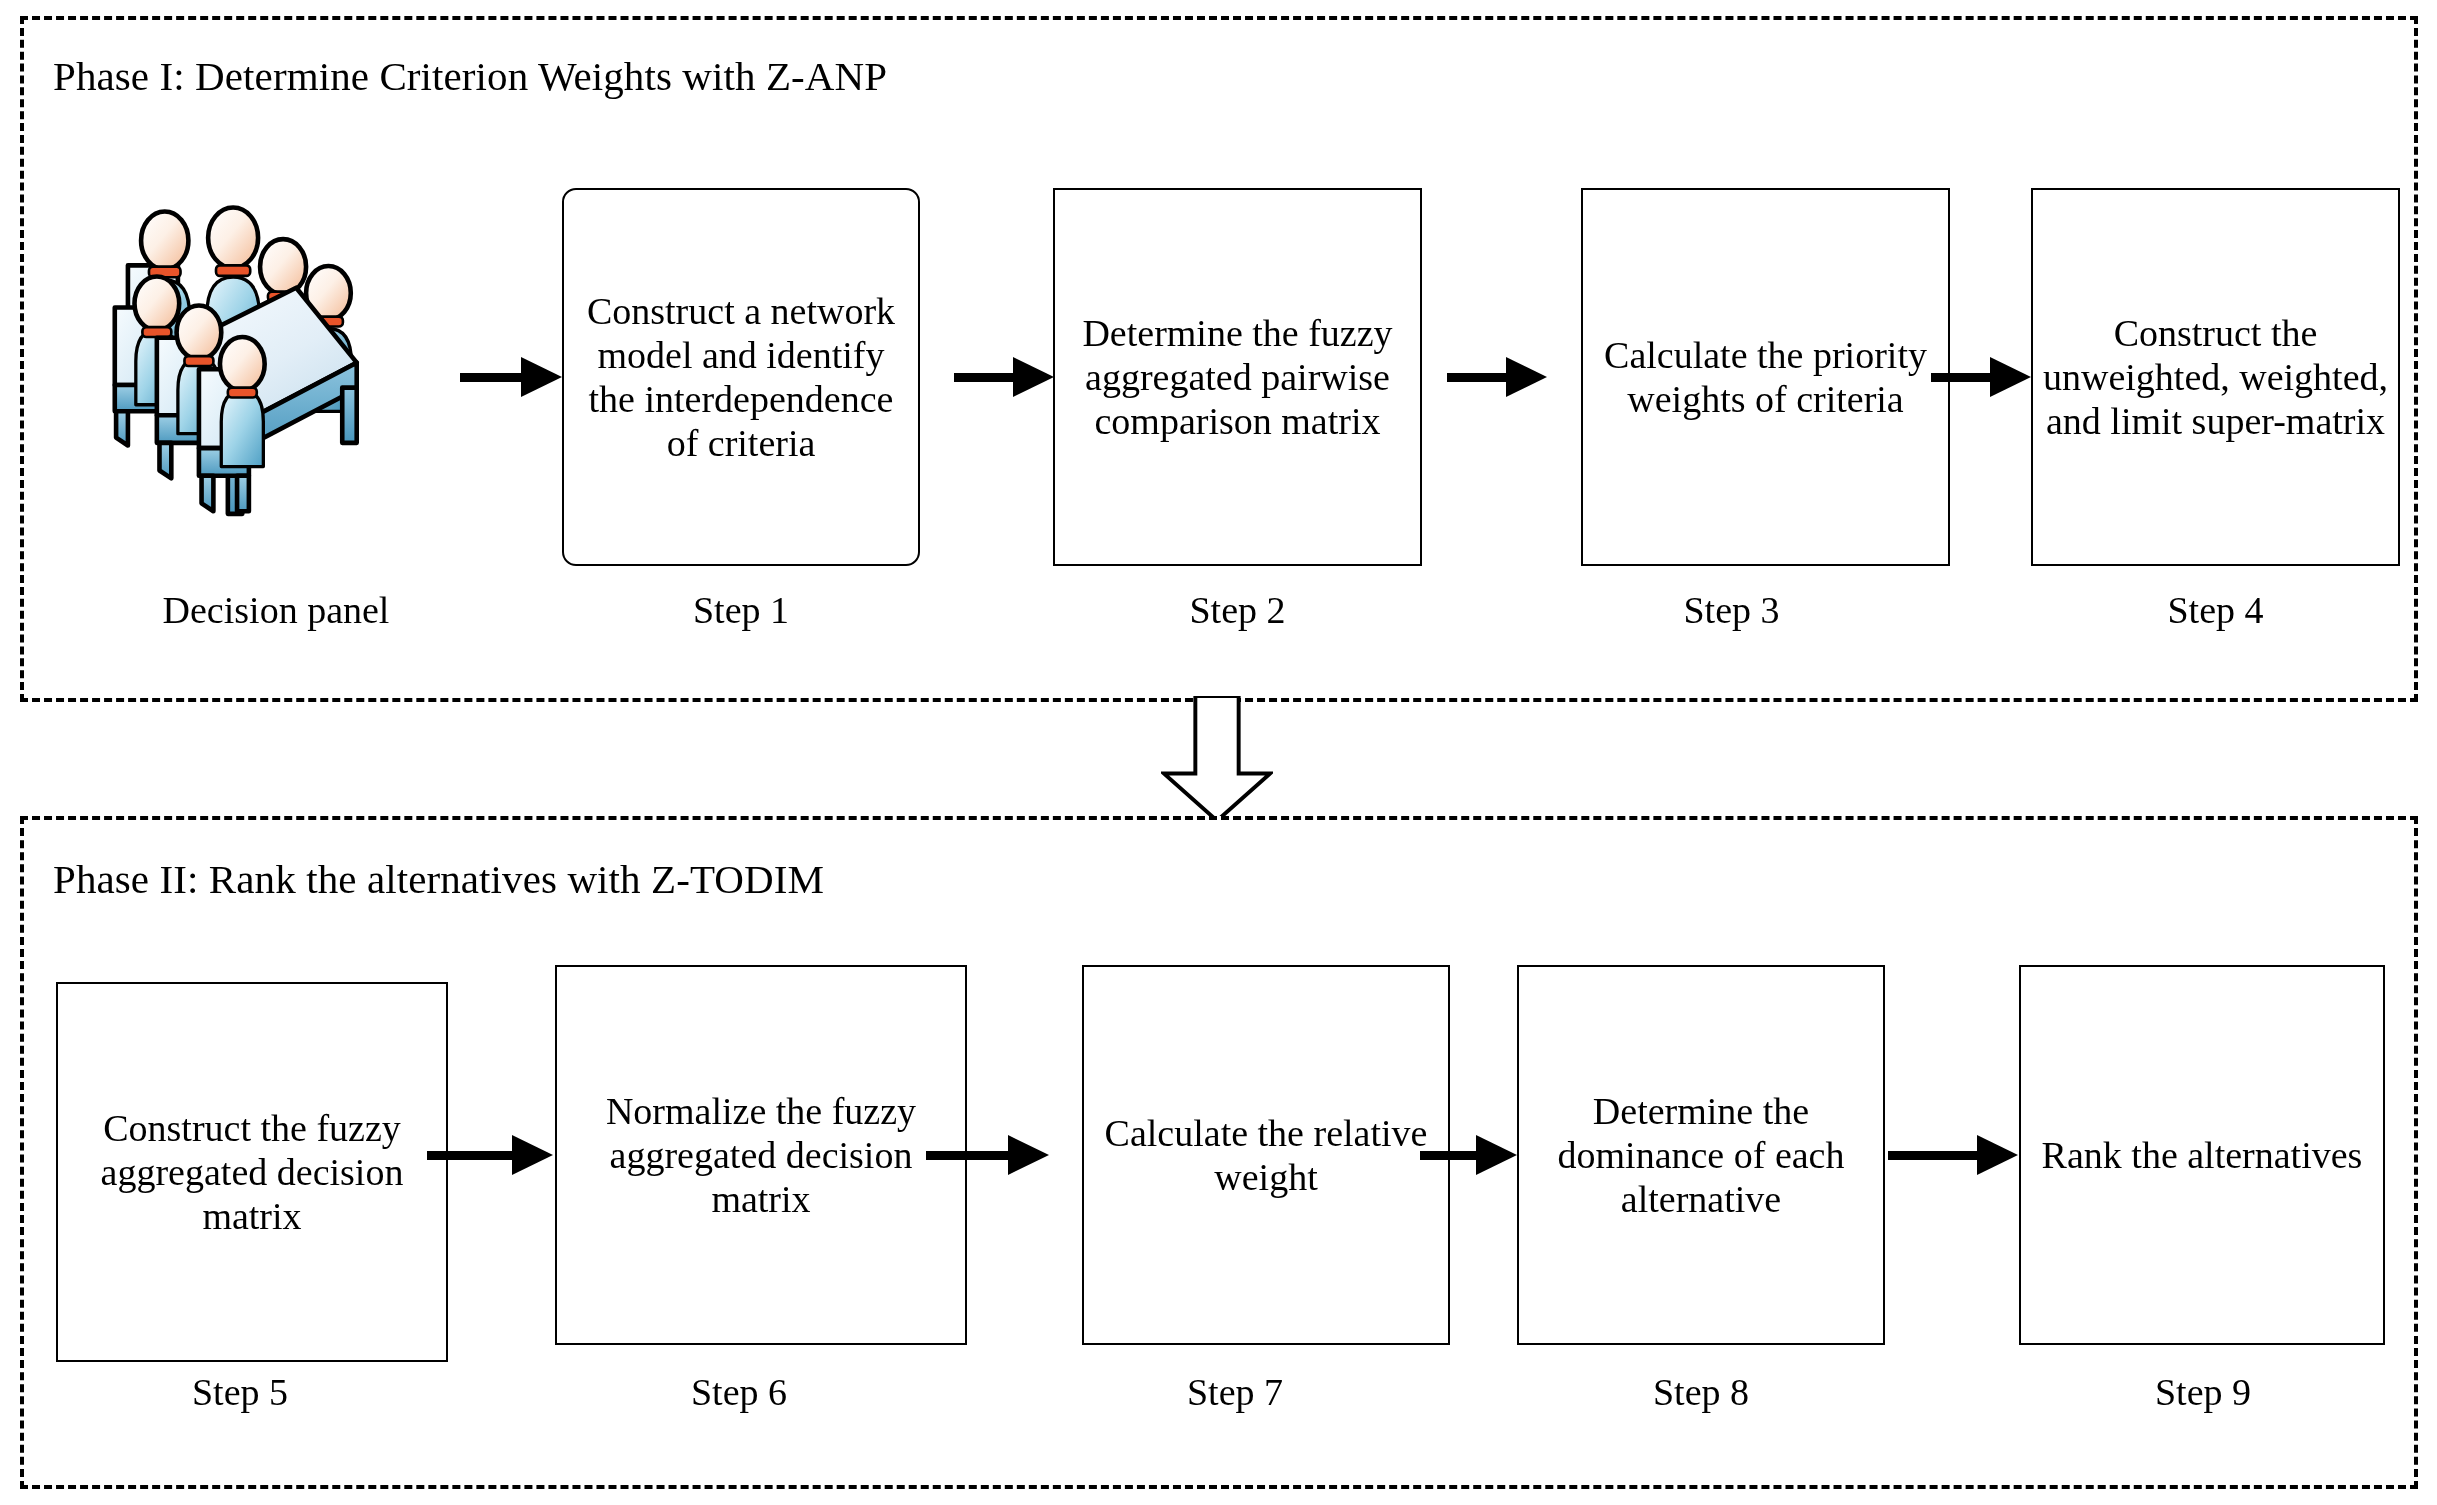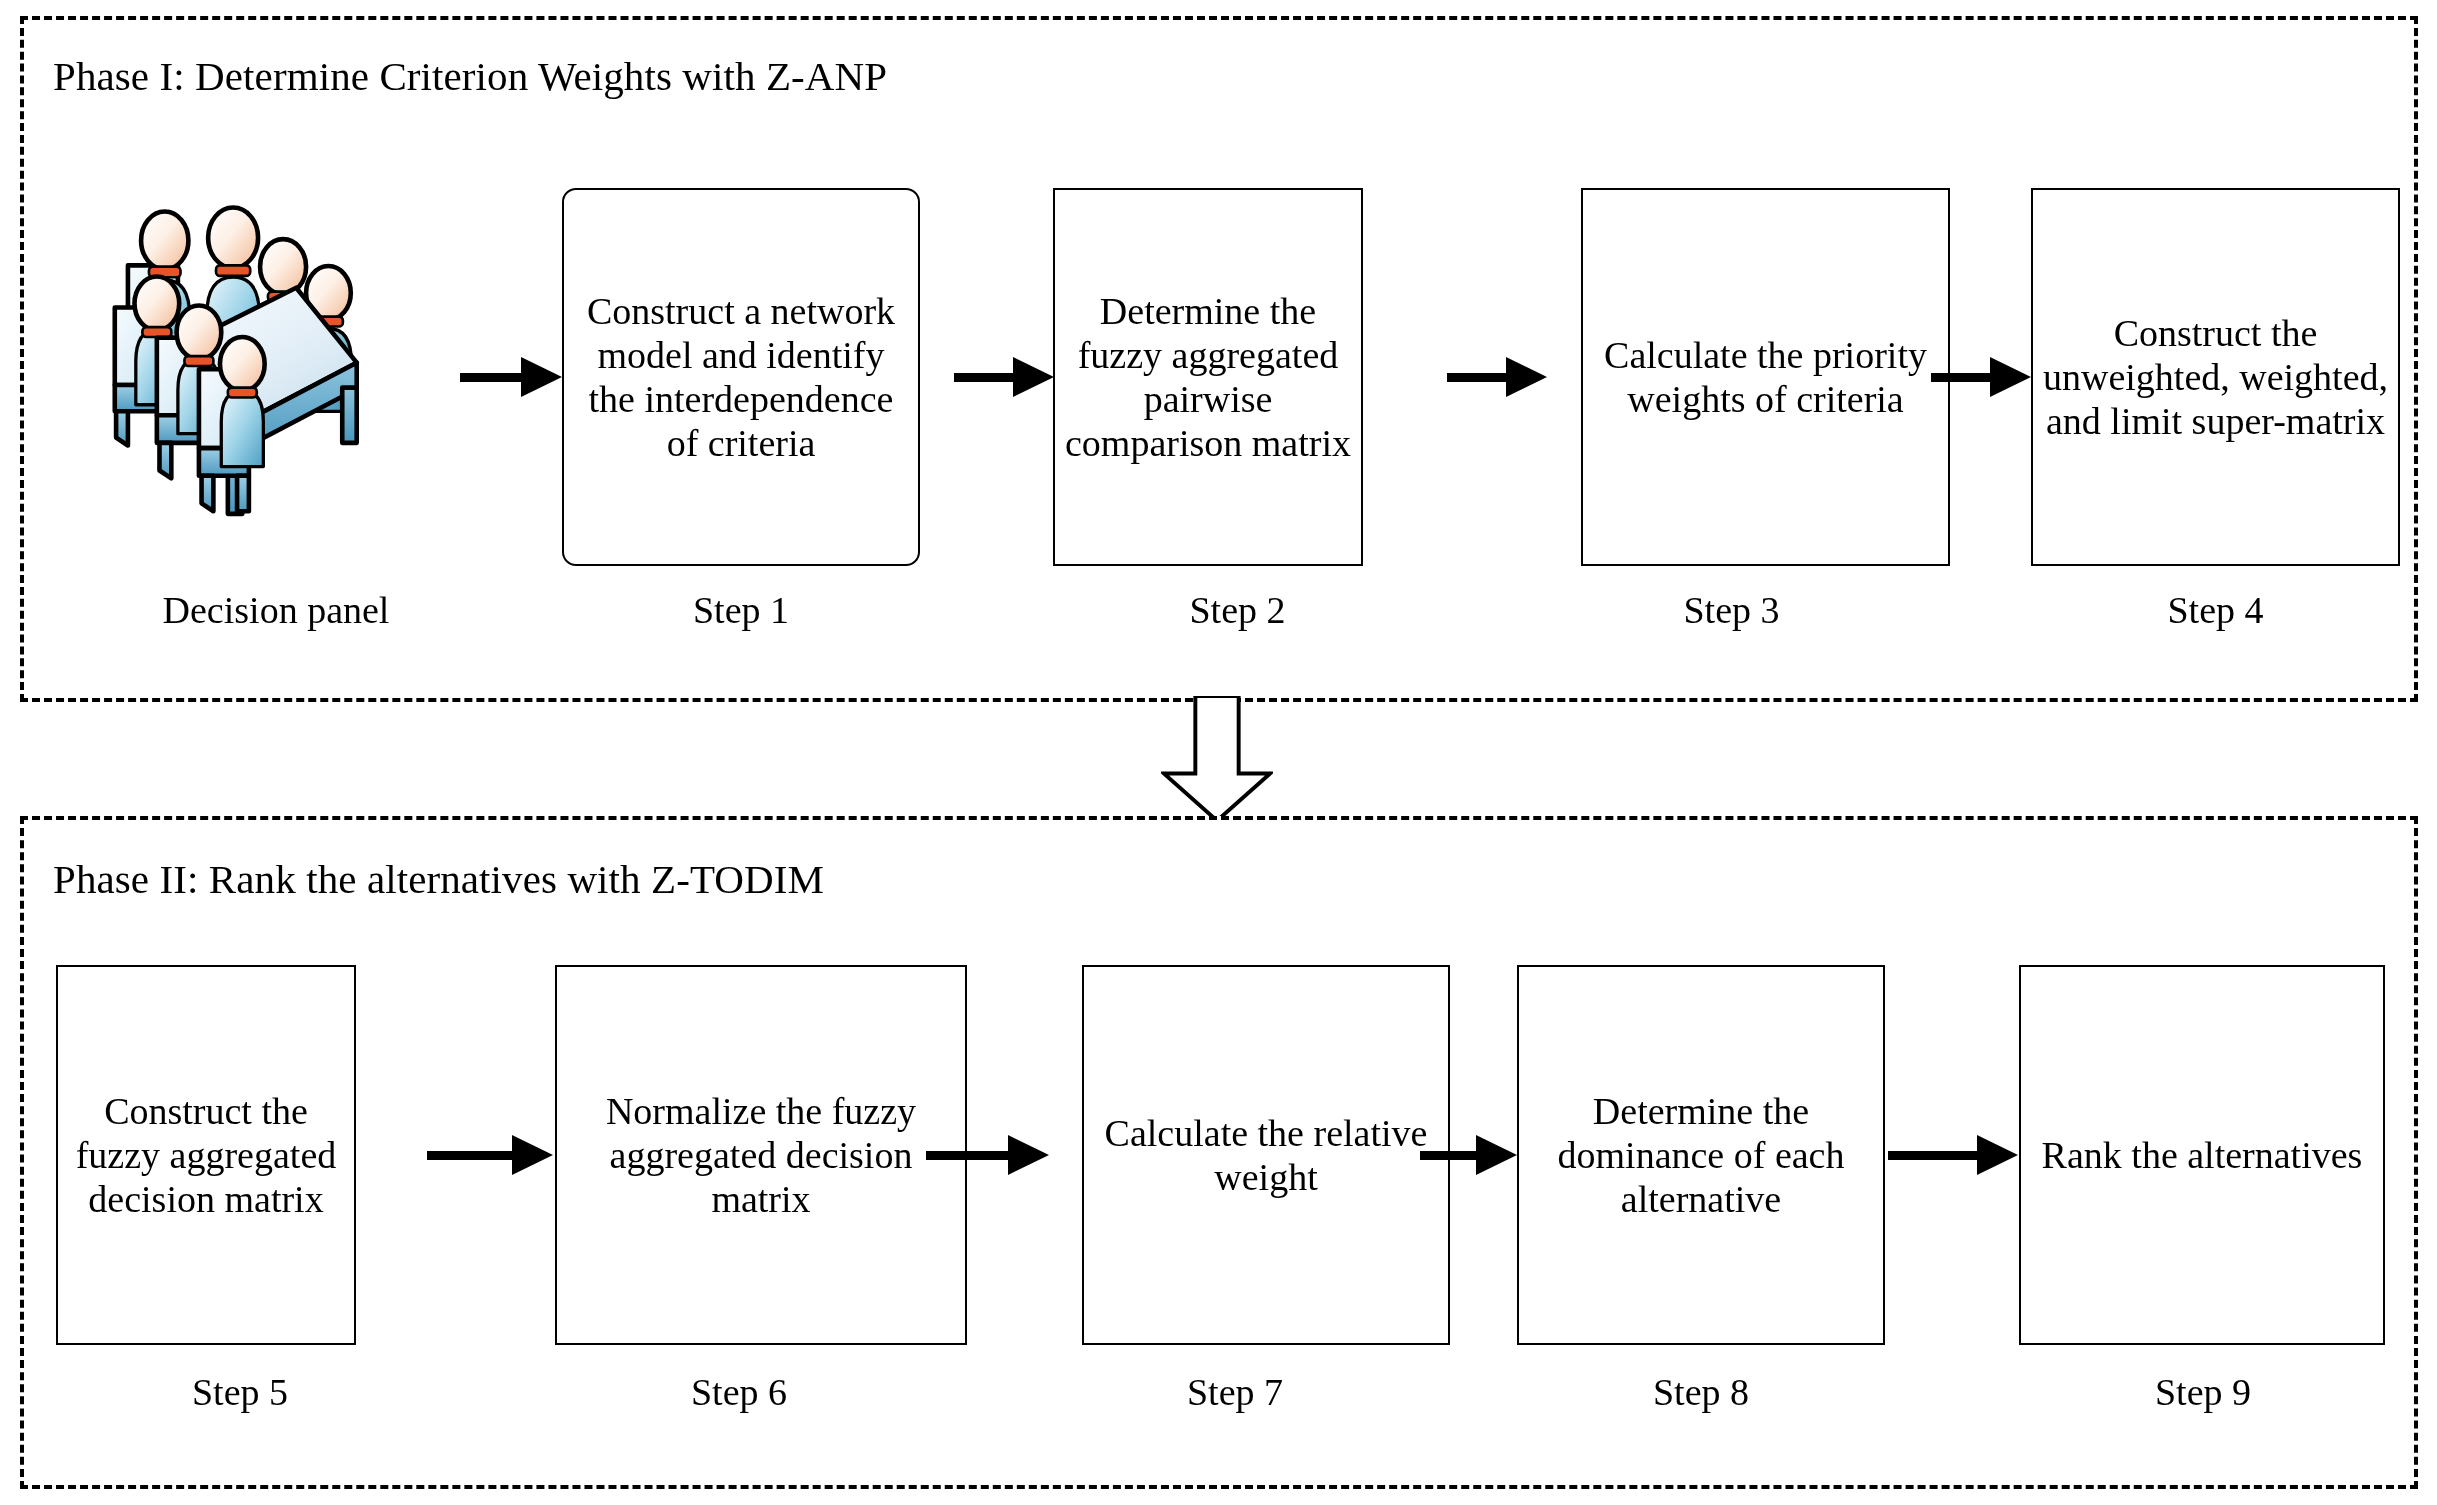--- a/index.html
+++ b/index.html
@@ -58,27 +58,27 @@
     text-align: center;
     font-size: 38px;
     line-height: 1.16;
     padding: 3.9px 6.6px;
   }
   .step-box .box-text { display: block; width: 100%; }
 
   
   .p1-box { top: 188px; height: 378px; }
   #box-step-1 { left: 562px;  width: 358px; border-radius: 14px; }
-  #box-step-2 { left: 1053px; width: 310px; }
+  #box-step-2 { left: 1053px; width: 369px; }
   #box-step-3 { left: 1547px; width: 369px; margin-left: 34px; }
   #box-step-4 { left: 2031px; width: 369px; }
 
   
   .p2-box { top: 965px; height: 380px; }
-  #box-step-5 { left: 56px;   width: 300px; }
+  #box-step-5 { left: 56px;   width: 392px; margin-top: 17px; }
   #box-step-6 { left: 555px;  width: 412px; }
   #box-step-7 { left: 1082px; width: 368px; }
   #box-step-8 { left: 1517px; width: 368px; }
   #box-step-9 { left: 2019px; width: 366px; }
 
   
   .step-caption {
     position: absolute;
     font-size: 38px;
     line-height: 1;

